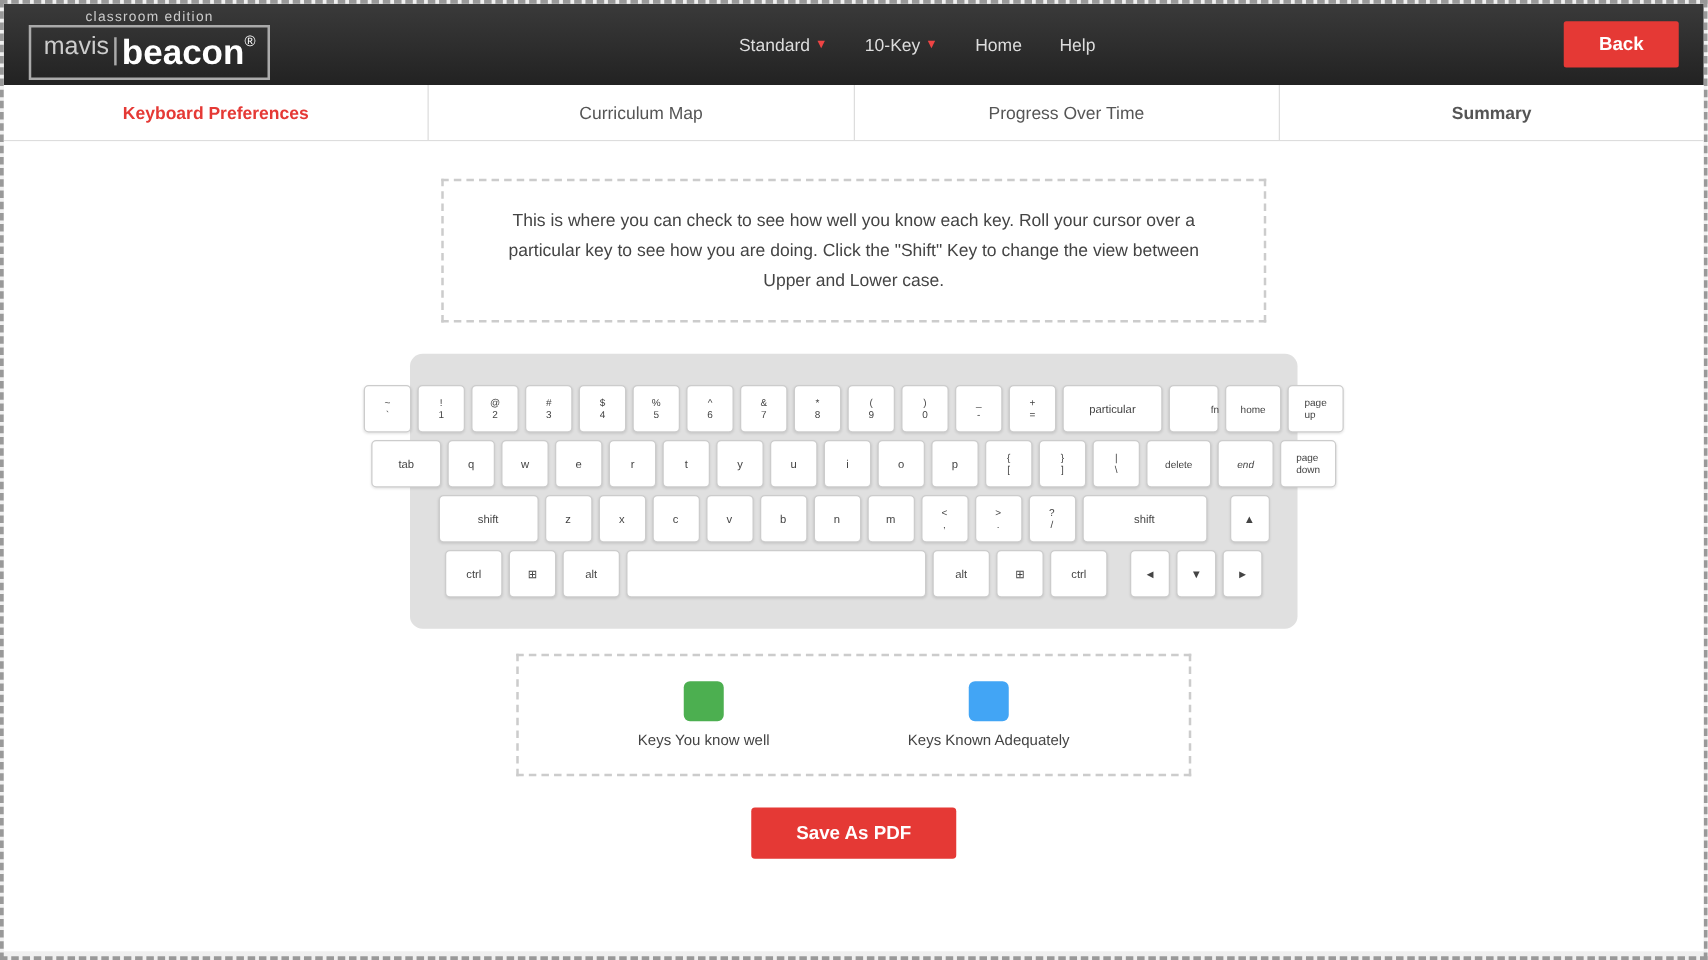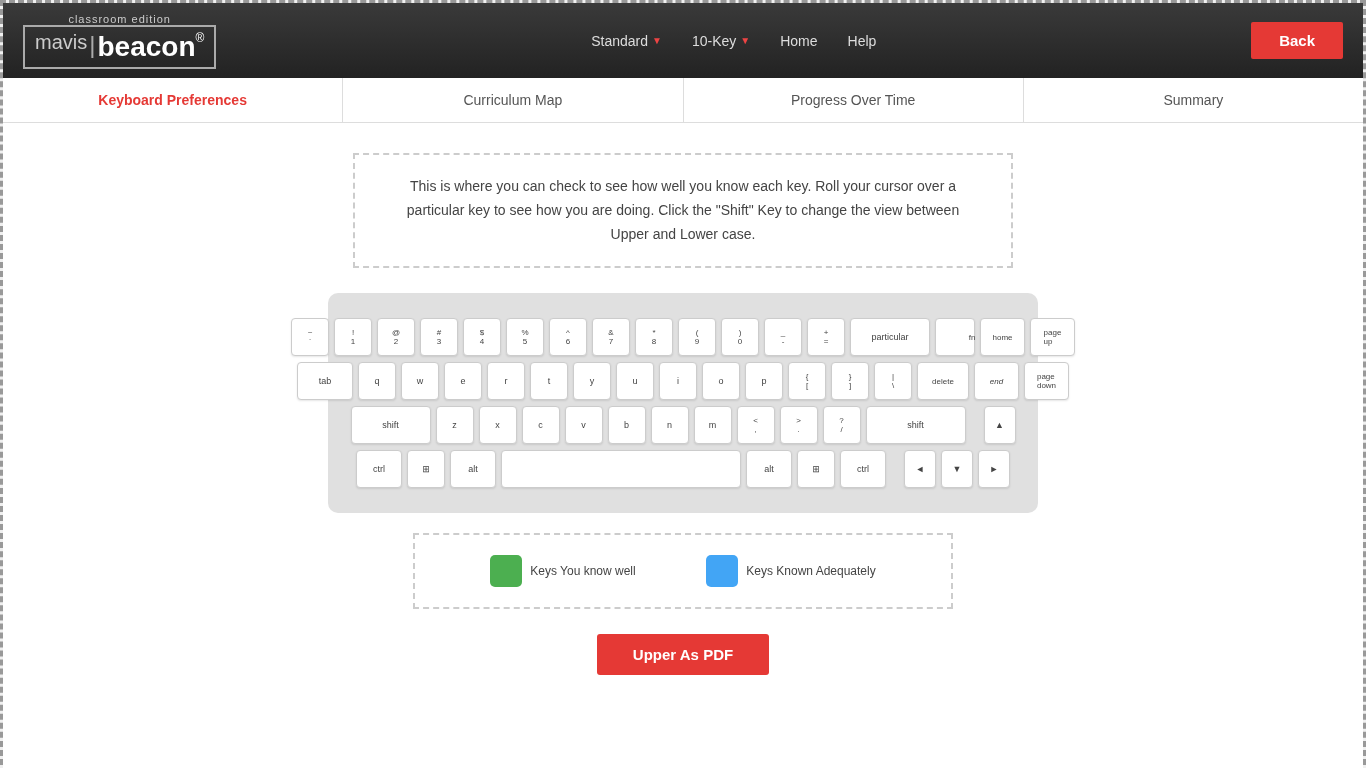--- a/index.html
+++ b/index.html
@@ -7,21 +7,21 @@
       font-family: Arial, sans-serif;
       background: #f0f0f0;
       width: 1366px;
       min-height: 768px;
       border: 3px dashed #999;
     }
 
     
     .header {
       background: linear-gradient(to bottom, #3a3a3a, #222);
-      height: 75px;
+      height: 65px;
       display: flex;
       align-items: center;
       justify-content: space-between;
       padding: 0 20px;
     }
     .logo-area {
       display: flex;
       flex-direction: column;
       align-items: center;
     }
@@ -92,21 +92,21 @@
     .tab {
       flex: 1;
       display: flex;
       align-items: center;
       justify-content: center;
       font-size: 14px;
       color: #555;
       cursor: pointer;
       border-right: 1px solid #ddd;
     }
-    .tab:last-child { border-right: none; }
+    .tab:last-child { border-right: none; font-weight: bold; }
     .tab.active {
       color: #e53935;
       font-weight: bold;
     }
 
     
     .main {
       background: white;
       padding: 30px 40px;
       min-height: 648px;
@@ -189,21 +189,21 @@
       border: 2px dashed #ccc;
       padding: 20px 40px;
       margin: 0 auto 25px auto;
       max-width: 540px;
       display: flex;
       justify-content: space-around;
       align-items: center;
     }
     .legend-item {
       display: flex;
-      flex-direction: row;
+      flex-direction: column;
       align-items: center;
       gap: 8px;
     }
     .legend-dot {
       width: 32px;
       height: 32px;
       border-radius: 5px;
     }
     .legend-label {
       font-size: 12px;
@@ -419,16 +419,16 @@
       <div class="legend-dot" style="background:#4CAF50;"></div>
       <span class="legend-label">Keys You know well</span>
     </div>
     <div class="legend-item">
       <div class="legend-dot" style="background:#42A5F5;"></div>
       <span class="legend-label">Keys Known Adequately</span>
     </div>
   </div>
 
   <div class="save-section">
-    <button class="btn-save">Upper As PDF</button>
+    <button class="btn-save">Save As PDF</button>
   </div>
 
 </div>
 
 </body></html>

